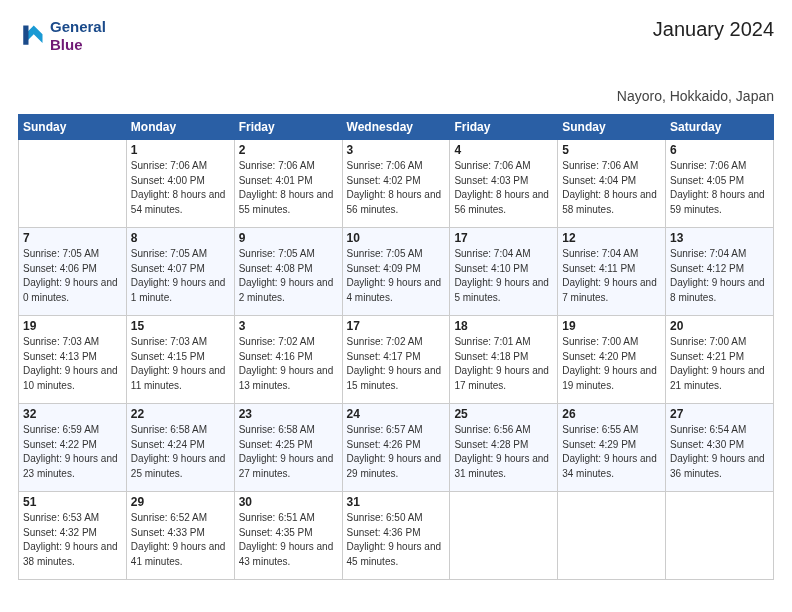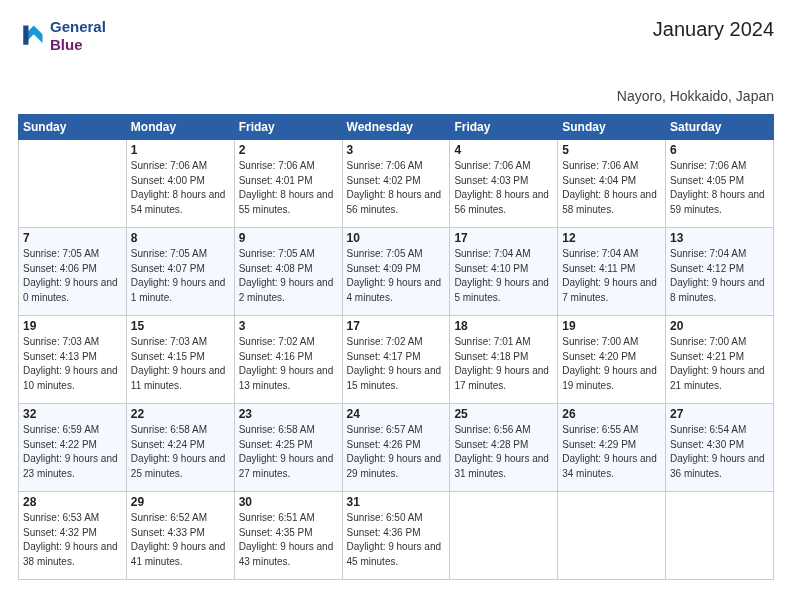--- a/index.html
+++ b/index.html
@@ -251,21 +251,21 @@
             <span class="day-num">26</span>
             <div class="day-info">Sunrise: 6:55 AM<br>Sunset: 4:29 PM<br>Daylight: 9 hours and 34 minutes.</div>
           </td>
           <td>
             <span class="day-num">27</span>
             <div class="day-info">Sunrise: 6:54 AM<br>Sunset: 4:30 PM<br>Daylight: 9 hours and 36 minutes.</div>
           </td>
         </tr>
         <tr>
           <td>
-            <span class="day-num">28</span>
+            <span class="day-num">51</span>
             <div class="day-info">Sunrise: 6:53 AM<br>Sunset: 4:32 PM<br>Daylight: 9 hours and 38 minutes.</div>
           </td>
           <td>
             <span class="day-num">29</span>
             <div class="day-info">Sunrise: 6:52 AM<br>Sunset: 4:33 PM<br>Daylight: 9 hours and 41 minutes.</div>
           </td>
           <td>
             <span class="day-num">30</span>
             <div class="day-info">Sunrise: 6:51 AM<br>Sunset: 4:35 PM<br>Daylight: 9 hours and 43 minutes.</div>
           </td>

